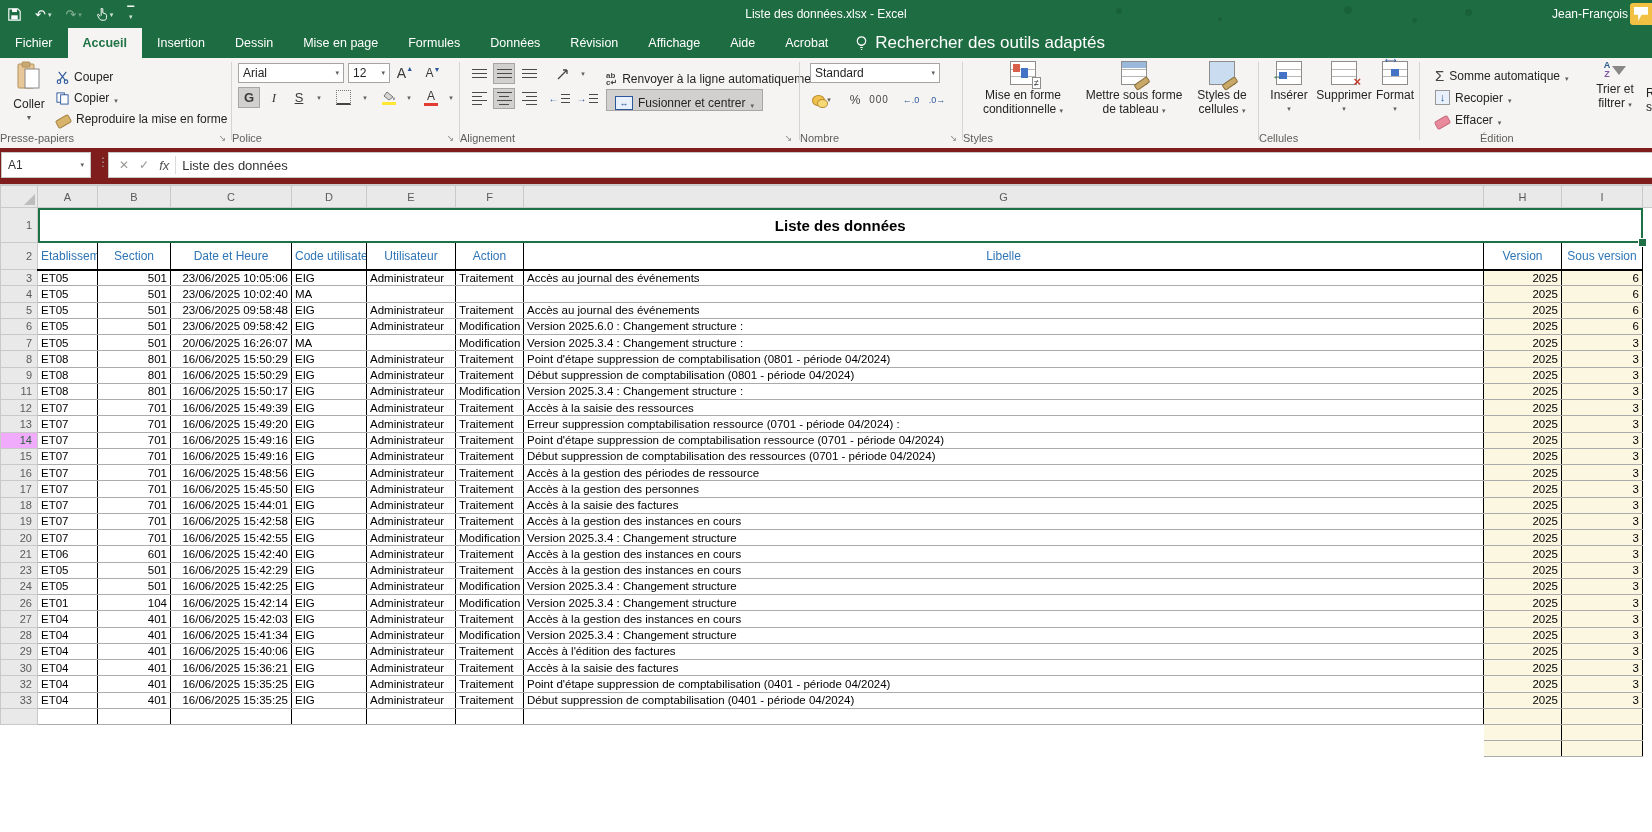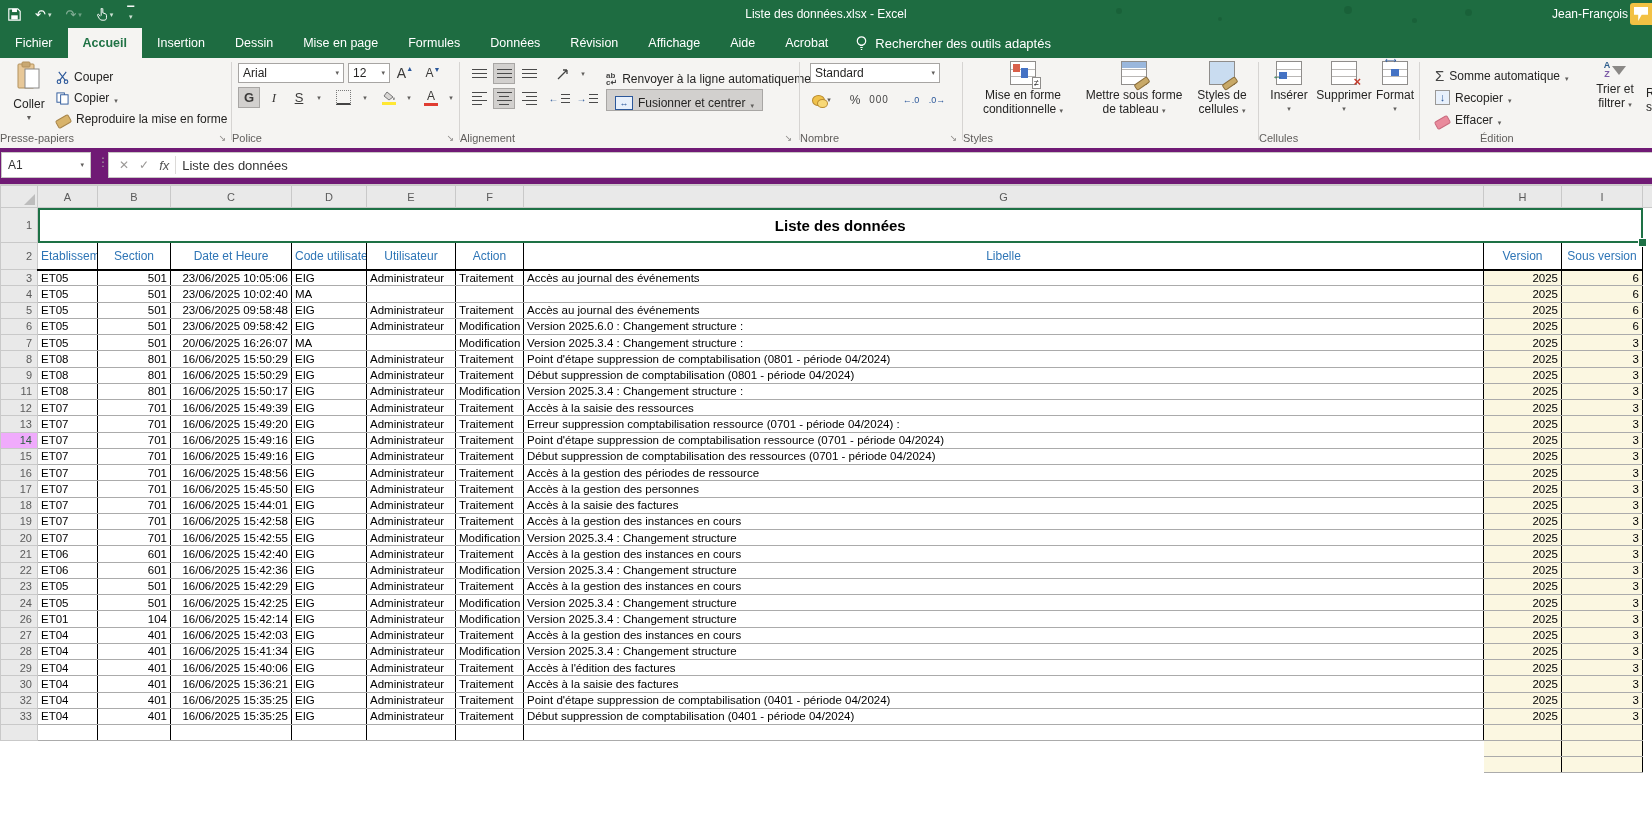--- a/index.html
+++ b/index.html
@@ -16,21 +16,21 @@
               font-size:12px;color:#fff;pointer-events:none}
   #account{position:absolute;right:24px;top:0;height:28px;display:flex;align-items:center;font-size:12px;color:#fff}
   #avatar{position:absolute;right:-6px;top:3px;width:28px;height:22px;background:#F2C144;border-radius:3px;overflow:hidden}
   #avatar .pg{position:absolute;left:4px;top:4px;width:14px;height:14px;background:#fff;clip-path:polygon(0 0,100% 0,100% 55%,55% 55%,30% 100%,30% 55%,0 55%)}
   .doodle{position:absolute;border-radius:50%;background:#155a33;opacity:.55}
 
   
   #tabs{position:absolute;left:0;top:28px;width:1652px;height:30px;background:#1E6C41;display:flex;color:#fff}
   .tab{padding:0 15px;display:flex;align-items:center;font-size:12.5px;white-space:nowrap}
   .tab.active{background:#f5f4f2;color:#217346;font-weight:bold}
-  #tellme{display:flex;align-items:center;gap:7px;padding:0 12px;font-size:13px}
+  #tellme{display:flex;align-items:center;gap:7px;padding:0 12px;font-size:17px}
 
   
   #ribbon{position:absolute;left:0;top:58px;width:1652px;height:90px;background:#f5f4f2;border-bottom:1px solid #d6d4d2;overflow:hidden}
   .grp{position:absolute;top:0;height:89px}
   .gdiv{position:absolute;top:4px;height:78px;width:1px;background:#d6d4d2}
   .grp-label{position:absolute;bottom:3px;left:0;right:0;text-align:left;font-size:11px;color:#605e5c;white-space:nowrap}
   .launcher{position:absolute;bottom:4px;font-size:9px;color:#8a8886;line-height:1}
   .rbtn{position:absolute;display:flex;align-items:flex-end;gap:5px;font-size:12px;color:#252423;white-space:nowrap;height:20px}
   .bigbtn{position:absolute;top:3px;display:flex;flex-direction:column;align-items:center;font-size:12px;color:#252423;
           text-align:center;line-height:14px;white-space:nowrap}
@@ -67,21 +67,21 @@
   .moneyic:before{content:"";position:absolute;left:1px;top:2px;width:11px;height:9px;border-radius:50%;background:#f0c24b;border:1px solid #b98b2e}
   .moneyic:after{content:"";position:absolute;left:6px;top:6px;width:9px;height:7px;border-radius:50%;background:#f7d877;border:1px solid #b98b2e}
   .decic{font-size:9px;color:#2b579a;letter-spacing:0}
   .borderic{width:15px;height:15px;border:1px dotted #7a7a7a;border-bottom:2px solid #444;display:inline-block;box-sizing:border-box}
   .fillcol{display:inline-flex;flex-direction:column;align-items:center;line-height:1}
   .bar{width:14px;height:3px;margin-top:1px}
   .mergeic{display:inline-flex;width:16px;height:12px;border:1px solid #2b579a;color:#2b579a;font-size:9px;align-items:center;justify-content:center;background:#e8f0fb}
   .wrapic{display:inline-flex;flex-direction:column;font-size:8px;line-height:7px;color:#444;font-weight:bold}
 
   
-  #fbar{position:absolute;left:0;top:148px;width:1652px;height:37px;background:#701a75;border-bottom:1px solid #cfcdcb;box-sizing:border-box}
+  #fbar{position:absolute;left:0;top:148px;width:1652px;height:37px;background:#7f1d1d;border-bottom:1px solid #cfcdcb;box-sizing:border-box}
   #namebox{position:absolute;left:1px;top:4px;width:90px;height:26px;background:#fff;border:1px solid #c8c6c4;box-sizing:border-box;
            display:flex;align-items:center;justify-content:space-between;padding:0 6px;font-size:12px;color:#333}
   #fdots{position:absolute;left:97px;top:7px;color:#a5a3a1;font-size:12px}
   #fwrap{position:absolute;left:108px;top:4px;right:0;height:26px;background:#fff;border:1px solid #c8c6c4;border-right:none;box-sizing:border-box;
          display:flex;align-items:center;font-size:12px;color:#9b9997}
   #fwrap .fx{font-style:italic;color:#555;font-size:13px}
   #fwrap .sep{width:1px;height:18px;background:#dcdad8;margin:0 6px}
   #formula-text{color:#333;font-size:13px}
 
   
@@ -748,33 +748,20 @@
           <td class="dc a-r">16/06/2025 15:42:40</td>
           <td class="dc a-l">EIG</td>
           <td class="dc a-l">Administrateur</td>
           <td class="dc a-l">Traitement</td>
           <td class="dc a-l">Accès à la gestion des instances en cours</td>
           <td class="dc a-r cream">2025</td>
           <td class="dc a-r cream">3</td>
           <td class="sliver-cell"></td>
         </tr>
         <tr class="drow">
-          <td class="gut">22</td>
-          <td class="dc a-l">ET06</td>
-          <td class="dc a-r">601</td>
-          <td class="dc a-r">16/06/2025 15:42:36</td>
-          <td class="dc a-l">EIG</td>
-          <td class="dc a-l">Administrateur</td>
-          <td class="dc a-l">Modification</td>
-          <td class="dc a-l">Version 2025.3.4 : Changement structure</td>
-          <td class="dc a-r cream">2025</td>
-          <td class="dc a-r cream">3</td>
-          <td class="sliver-cell"></td>
-        </tr>
-        <tr class="drow">
           <td class="gut">23</td>
           <td class="dc a-l">ET05</td>
           <td class="dc a-r">501</td>
           <td class="dc a-r">16/06/2025 15:42:29</td>
           <td class="dc a-l">EIG</td>
           <td class="dc a-l">Administrateur</td>
           <td class="dc a-l">Traitement</td>
           <td class="dc a-l">Accès à la gestion des instances en cours</td>
           <td class="dc a-r cream">2025</td>
           <td class="dc a-r cream">3</td>

